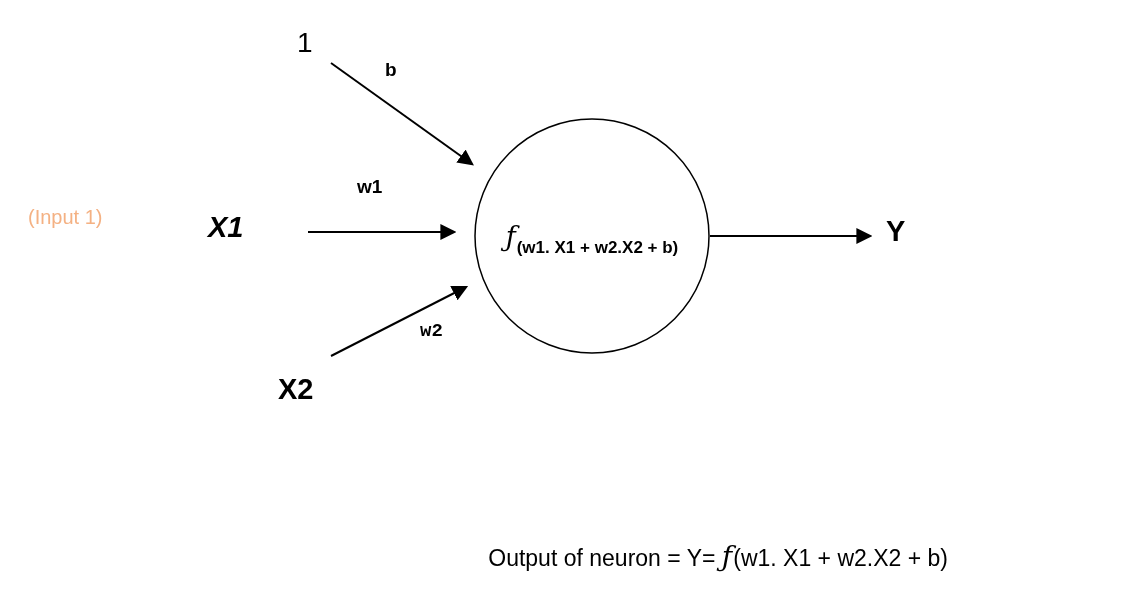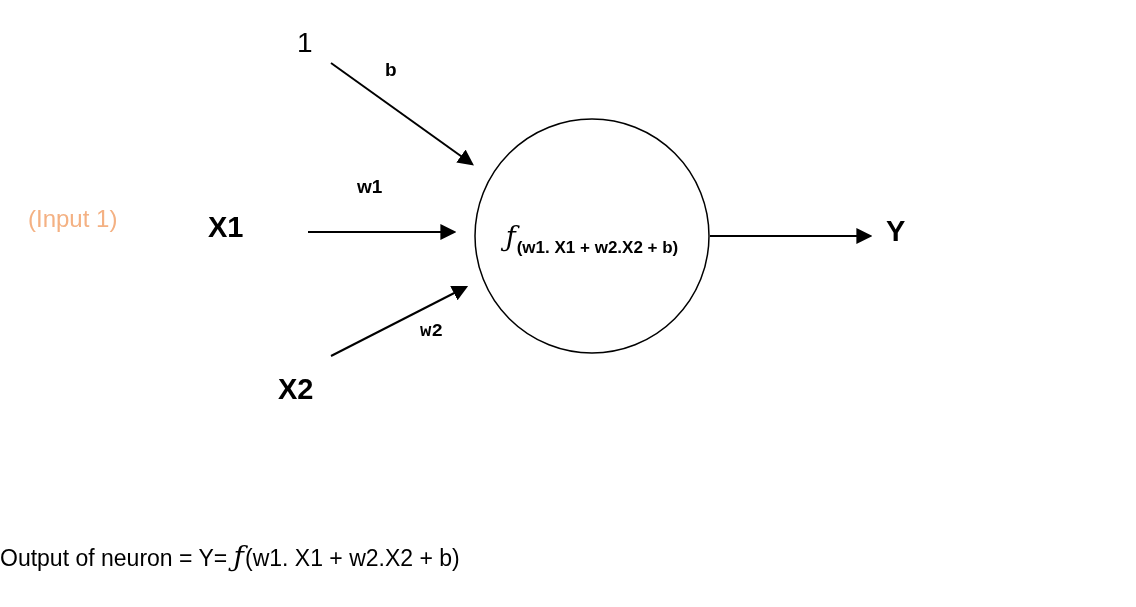--- a/index.html
+++ b/index.html
@@ -23,21 +23,21 @@
     width: 1136px;
     height: 607px;
   }
   .txt {
     position: absolute;
     white-space: nowrap;
     line-height: 1.1;
   }
   .annotation {
     color: #F4B183;
-    font-size: 24px;
+    font-size: 20px;
   }
   .node-label {
     font-size: 29px;
     font-weight: 600;
   }
   .bias-value {
     font-size: 28px;
     font-weight: 400;
   }
   .weight-label {
@@ -69,21 +69,21 @@
   }
   .output-label {
     font-size: 29px;
     font-weight: 600;
   }
   .caption {
     position: absolute;
     left: 0;
     top: 540px;
     width: 948px;
-    text-align: left;
+    text-align: right;
     font-size: 23px;
     font-weight: 400;
   }
   .caption .fn-symbol {
     font-size: 28px;
   }
   .caption .fn-body {
     font-size: 23px;
     font-weight: 400;
   }
@@ -110,21 +110,21 @@
 
     <line x1="710" y1="236" x2="870" y2="236" stroke="#000000" stroke-width="2" marker-end="url(#arrowhead)"></line>
   </svg>
 
   <div class="txt bias-value" style="left:297px; top:28px;">1</div>
 
   <div class="txt weight-label" style="left:385px; top:60px;">b</div>
 
   <div class="txt annotation" style="left:28px; top:206px;">(Input 1)</div>
 
-  <div class="txt node-label" style="left:208px; top:212px;">X1</div>
+  <div class="txt node-label" style="left:208px; top:212px;font-style:italic;">X1</div>
 
   <div class="txt weight-label" style="left:357px; top:177px;text-align:right;">w1</div>
 
 
   <div class="txt node-label" style="left:278px; top:374px;">X2</div>
 
   <div class="txt weight-label" style="left:420px; top:321px;font-family:Liberation Mono, monospace;">w2</div>
 
   <div class="neuron-text">
     <span class="fn-symbol">ƒ</span>

